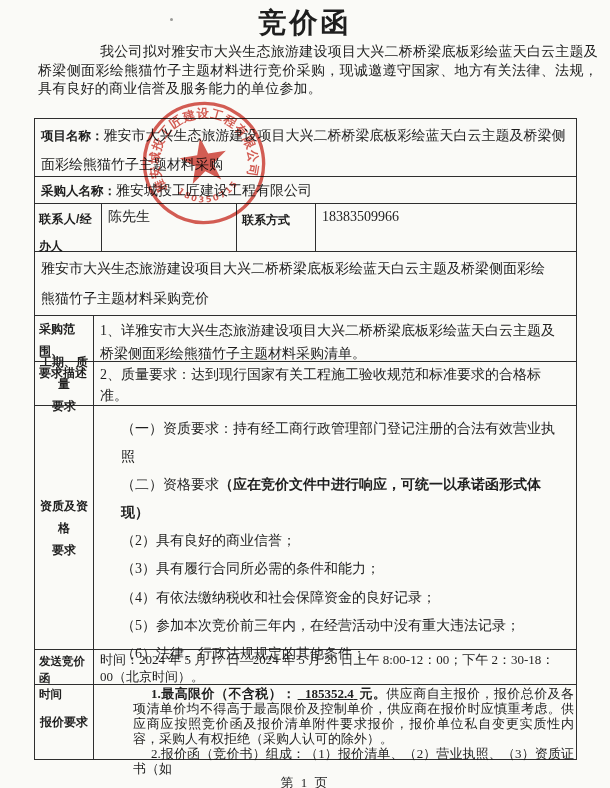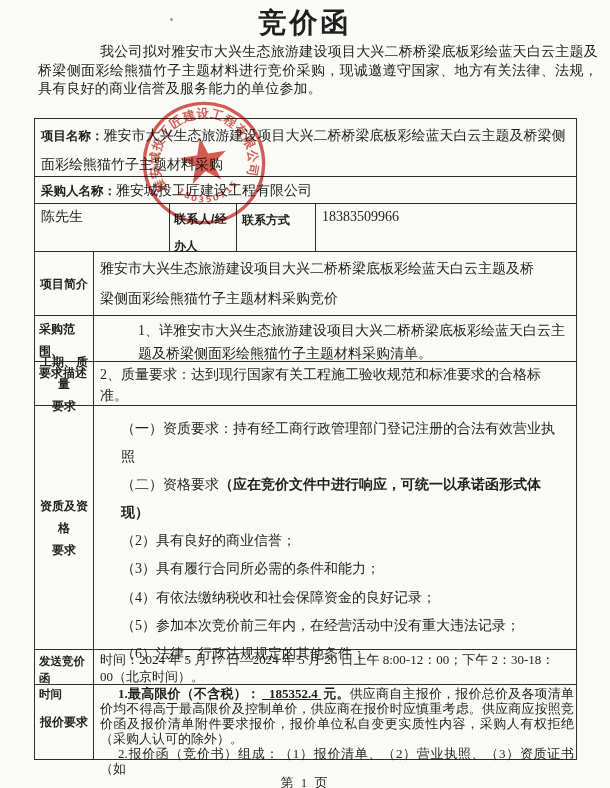--- a/index.html
+++ b/index.html
@@ -62,33 +62,33 @@
   .rA .cc{line-height:27.5px;padding-top:3px;padding-right:4px;}
   .rB{height:27px;}
   .rB .cc{line-height:25px;}
   .rC{height:48px;}
   .rC .c1{width:67px;line-height:27px;letter-spacing:-0.5px;word-spacing:-2px;padding-top:2px;}
   .rC .c2{width:135px;flex:none;border-right:1px solid #2e2e2e;padding-top:4px;}
   .rC .c3{width:79px;line-height:20px;padding-top:6px;padding-left:5px;}
   .rC .c4{padding-top:5px;font-family:"Liberation Serif","DejaVu Serif",serif;}
   .rD{height:64px;}
   .rD .cc{line-height:29.5px;display:flex;flex-direction:column;justify-content:center;padding-right:30px;}
-  .rE{height:46px;gap:38px;}
+  .rE{height:46px;}
   .rE .cc{line-height:23px;padding-top:3px;}
   .rF{height:44px;}
   .rF .cc{line-height:20.5px;padding-top:3px;}
   .rG{height:244px;}
   .rG .cc{padding:9px 8px 0 27px;}
   .qline{line-height:28.1px;}
   .qbold{font-weight:bold;}
   .rH{height:35px;}
   .rH .cc{font-size:13px;line-height:16.5px;padding-top:2px;}
   .rH .lc{line-height:16.5px;padding-top:3px;font-size:11.5px;}
   .rI{height:75px;}
-  .rI .cc{font-size:13px;line-height:15px;padding:1px 2px 0 6px;}
+  .rI .cc{font-size:13px;line-height:15px;padding:1px 2px 0 6px;margin-left:33px;}
   .qp{margin:0;text-indent:18px;text-align:justify;}
   .strong{font-weight:bold;}
   .u{text-decoration:underline;padding:0 2px;}
   .u::before{content:"\00a0\00a0";}
   .u::after{content:"\00a0";}
   .footer{
     position:absolute;left:0;top:768px;width:610px;
     text-align:center;font-size:13px;color:#2a2a2a;
     letter-spacing:2px;
   }
@@ -119,29 +119,28 @@
 
     <div class="row rA">
       <div class="cell cc"><span class="lbl-inline">项目名称：</span><span>雅安市大兴生态旅游建设项目大兴二桥桥梁底板彩绘蓝天白云主题及桥梁侧面彩绘熊猫竹子主题材料采购</span></div>
     </div>
 
     <div class="row rB">
       <div class="cell cc"><span class="lbl-inline">采购人名称：</span><span>雅安城投工匠建设工程有限公司</span></div>
     </div>
 
     <div class="row rC">
-      <div class="cell cc c2">陈先生</div>
       <div class="cell lc c1 top">联 系 人 / 经
 办人</div>
+      <div class="cell cc c2">陈先生</div>
       <div class="cell lc c3 top">联系方式</div>
       <div class="cell cc c4">18383509966</div>
     </div>
 
     <div class="row rD">
-      <div class="cell lc center">项目简介</div>
       <div class="cell cc">雅安市大兴生态旅游建设项目大兴二桥桥梁底板彩绘蓝天白云主题及桥梁侧面彩绘熊猫竹子主题材料采购竞价</div>
     </div>
 
     <div class="row rE">
       <div class="cell lc top">采购范围、
 要求描述</div>
       <div class="cell cc">1、详雅安市大兴生态旅游建设项目大兴二桥桥梁底板彩绘蓝天白云主题及桥梁侧面彩绘熊猫竹子主题材料采购清单。</div>
     </div>
 
     <div class="row rF">

